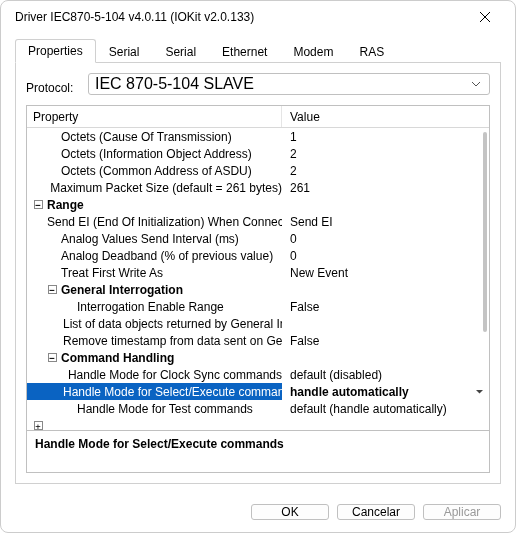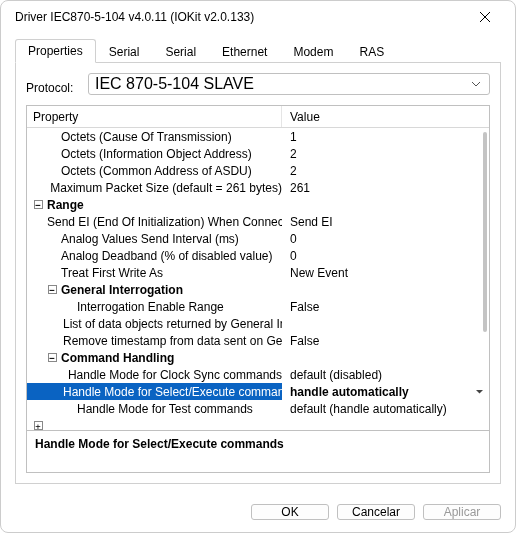--- a/index.html
+++ b/index.html
@@ -310,21 +310,21 @@
                   <span class="expander-col"></span>
                   <span>Analog Values Send Interval (ms)</span>
                 </div>
                 <div class="cell-val">
                   <span style="flex: 1 1 0%;">0</span>
                 </div>
               </div>
               <div class="row">
                 <div class="cell-prop indent-1">
                   <span class="expander-col"></span>
-                  <span>Analog Deadband (% of disabled value)</span>
+                  <span>Analog Deadband (% of previous value)</span>
                 </div>
                 <div class="cell-val">
                   <span style="flex: 1 1 0%;">0</span>
                 </div>
               </div>
               <div class="row">
                 <div class="cell-prop indent-1">
                   <span class="expander-col"></span>
                   <span>Treat First Write As</span>
                 </div>

